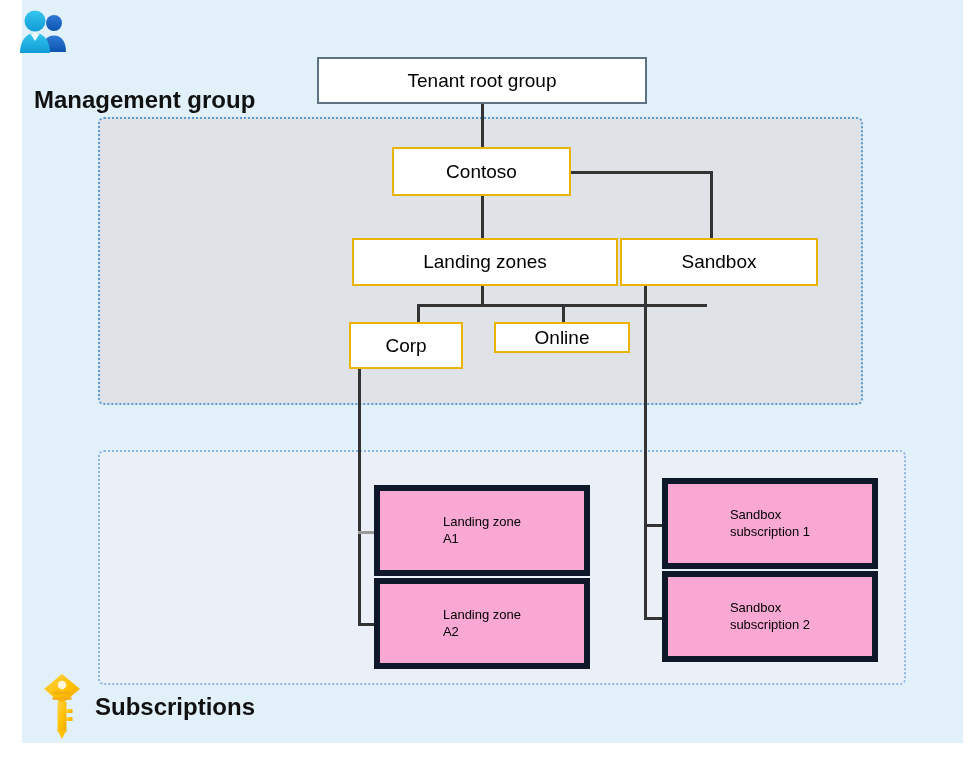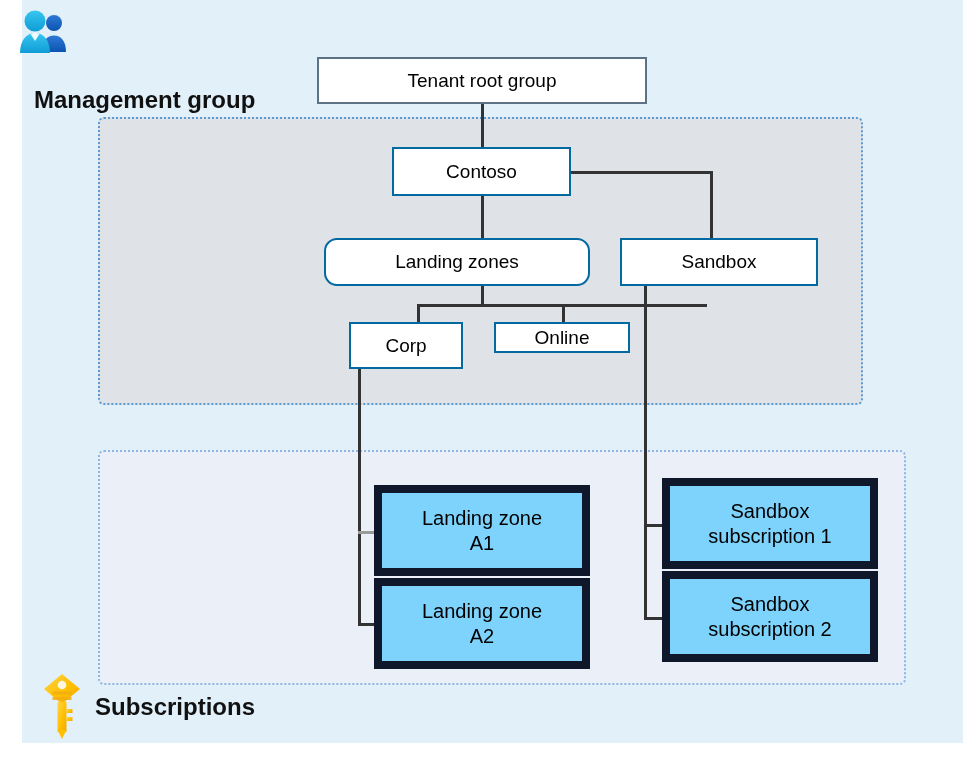--- a/index.html
+++ b/index.html
@@ -51,32 +51,31 @@
   .ln-v{width:3px;}
   .ln-h{height:3px;}
   .ln-faint{background:#9a9a9a;}
   
   .node{
     position:absolute;
     box-sizing:border-box;
     display:flex;
     align-items:center;
     justify-content:center;
-    text-align:center;
     color:#000000;
     font-size:19px;
     line-height:1.25;
     background:#ffffff;
   }
-  .node-mg{border:2px solid #0369a1;}
+  .node-mg{border:2px solid #eab308;}
   .node-root{border:2px solid #5d7285;}
   .node-sub{
-    background:#7dd3fc;
-    border:8px solid #0f172a;
-    font-size:20px;
+    background:#f9a8d4;
+    border:6px solid #0f172a;
+    font-size:13px;
   }
   .node-sub .two-line{white-space:pre-line;}
 </style>
 </head>
 <body>
 
 <div id="canvas">
 
   <div class="page-panel"></div>
 
@@ -147,21 +146,21 @@
   <div class="ln ln-h" style="left:644px;top:617px;width:22px;"></div>
 
   <div class="node node-root" style="left:317px;top:57px;width:330px;height:47px;">
     <span>Tenant root group</span>
   </div>
 
   <div class="node node-mg" style="left:392px;top:147px;width:179px;height:49px;">
     <span>Contoso</span>
   </div>
 
-  <div class="node node-mg" style="left:324px;top:238px;width:266px;height:48px;border-radius:13px;">
+  <div class="node node-mg" style="left:352px;top:238px;width:266px;height:48px;">
     <span>Landing zones</span>
   </div>
 
   <div class="node node-mg" style="left:620px;top:238px;width:198px;height:48px;">
     <span>Sandbox</span>
   </div>
 
   <div class="node node-mg" style="left:349px;top:322px;width:114px;height:47px;">
     <span>Corp</span>
   </div>

